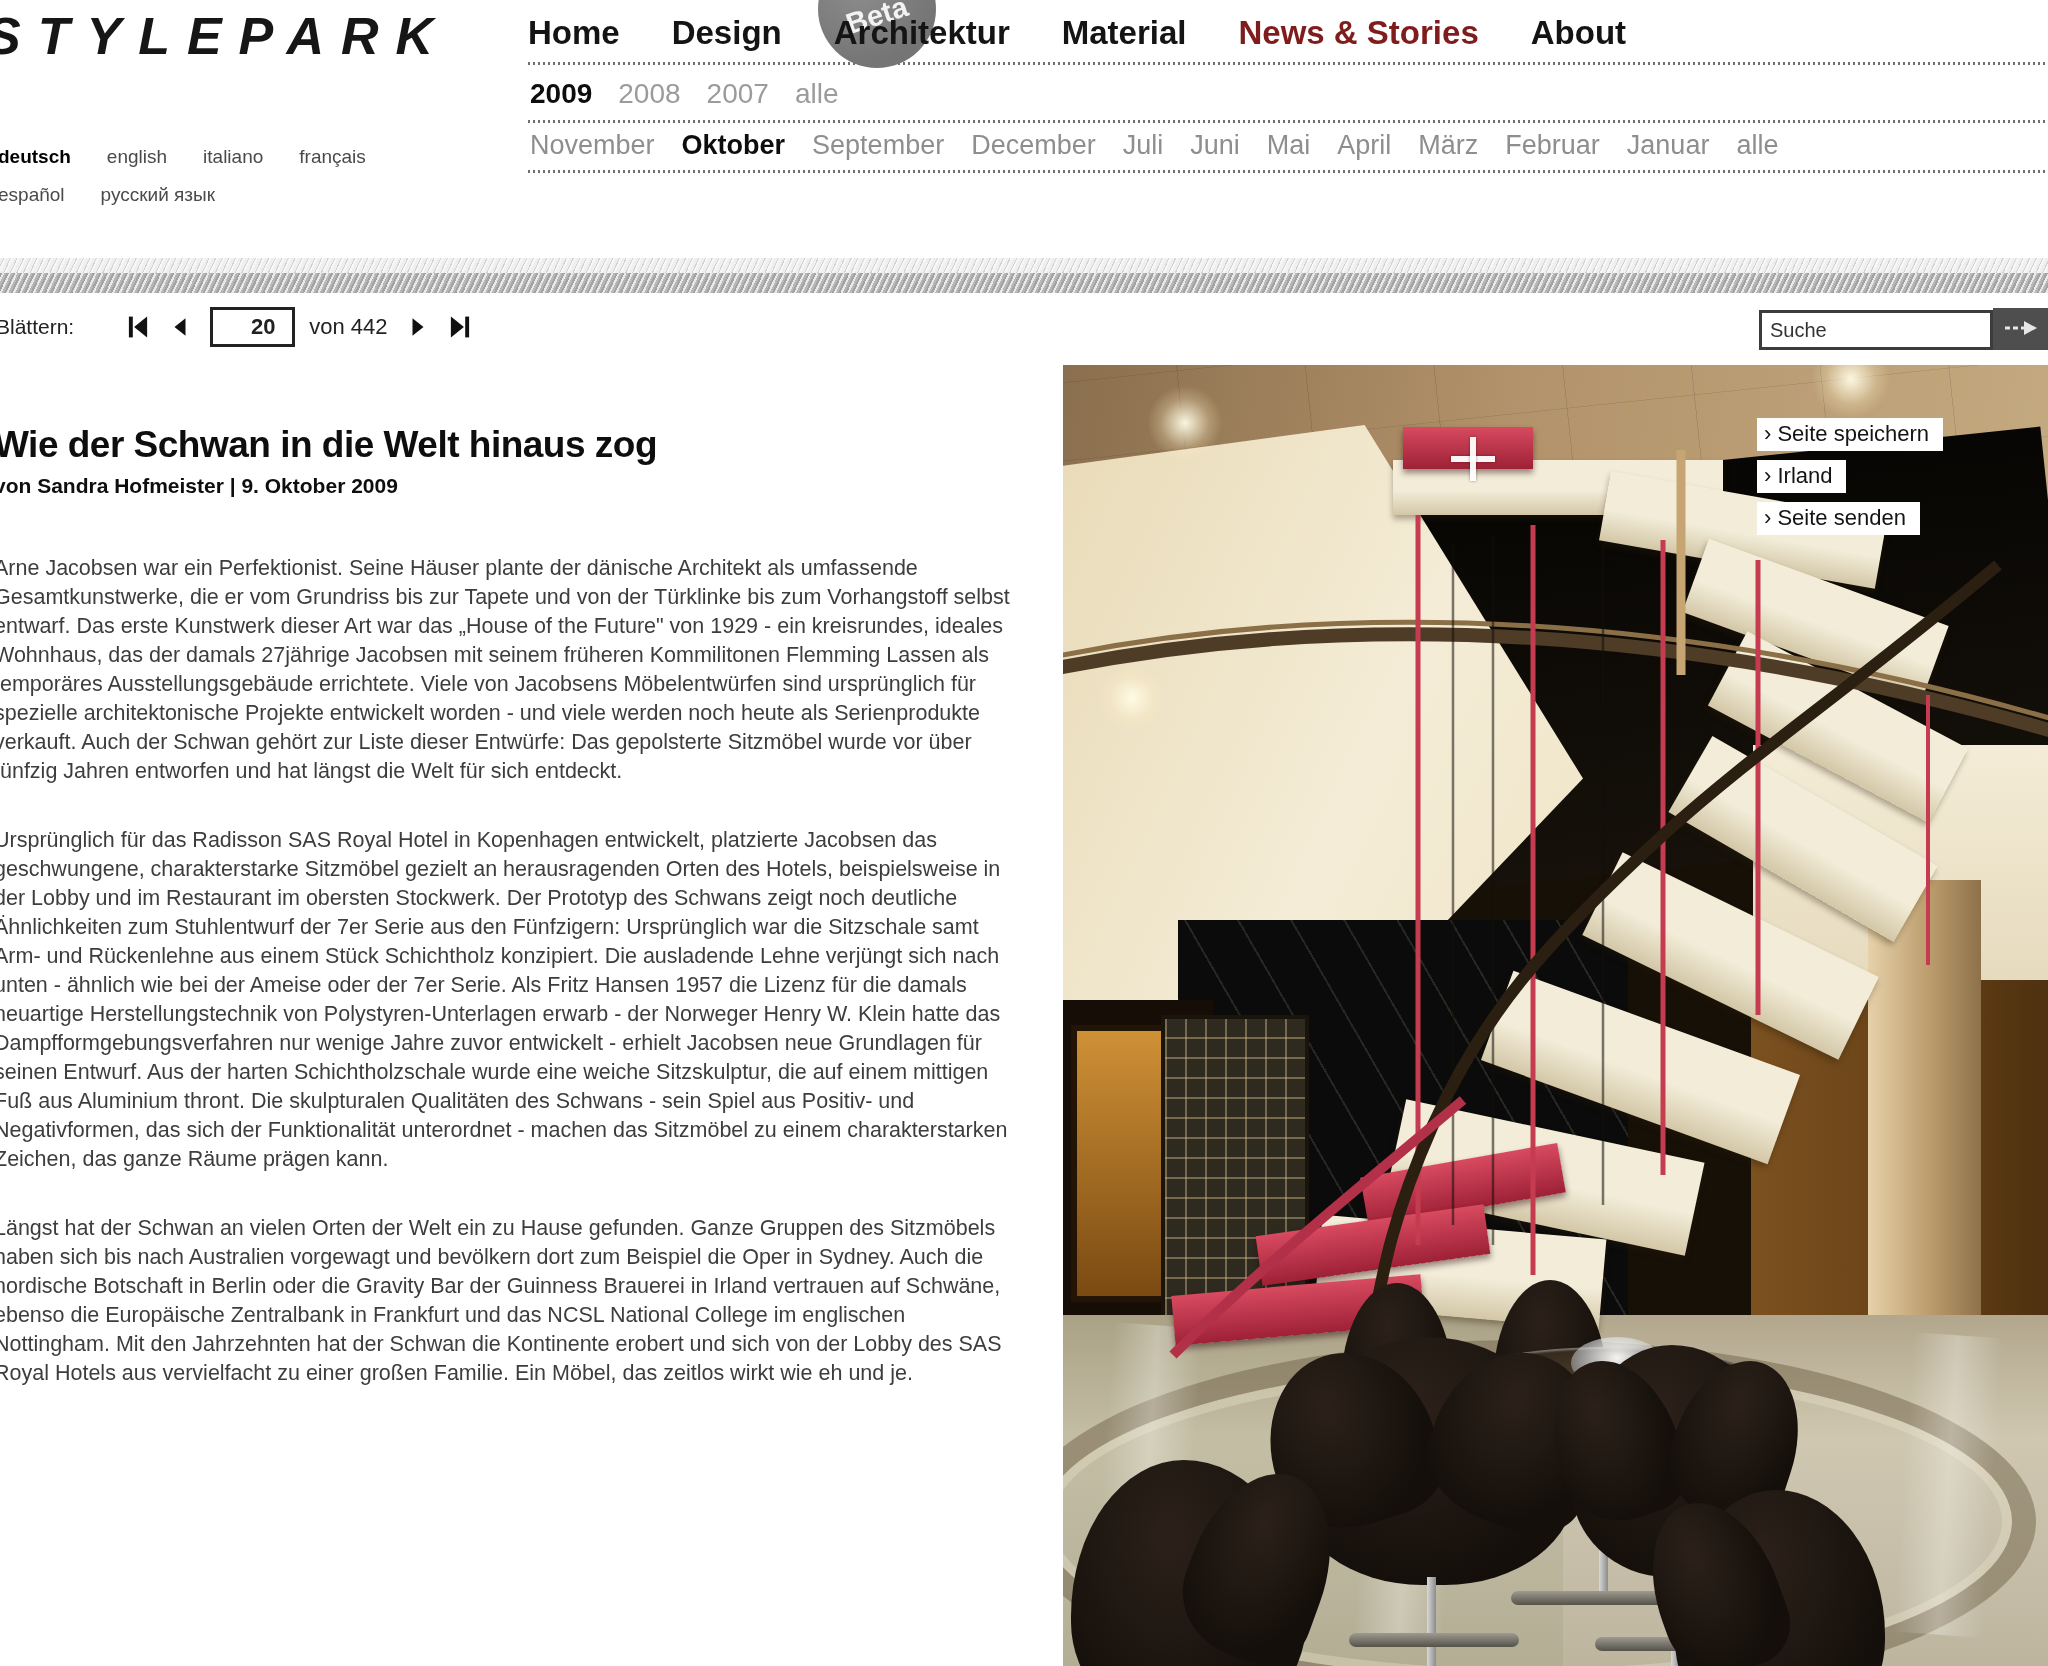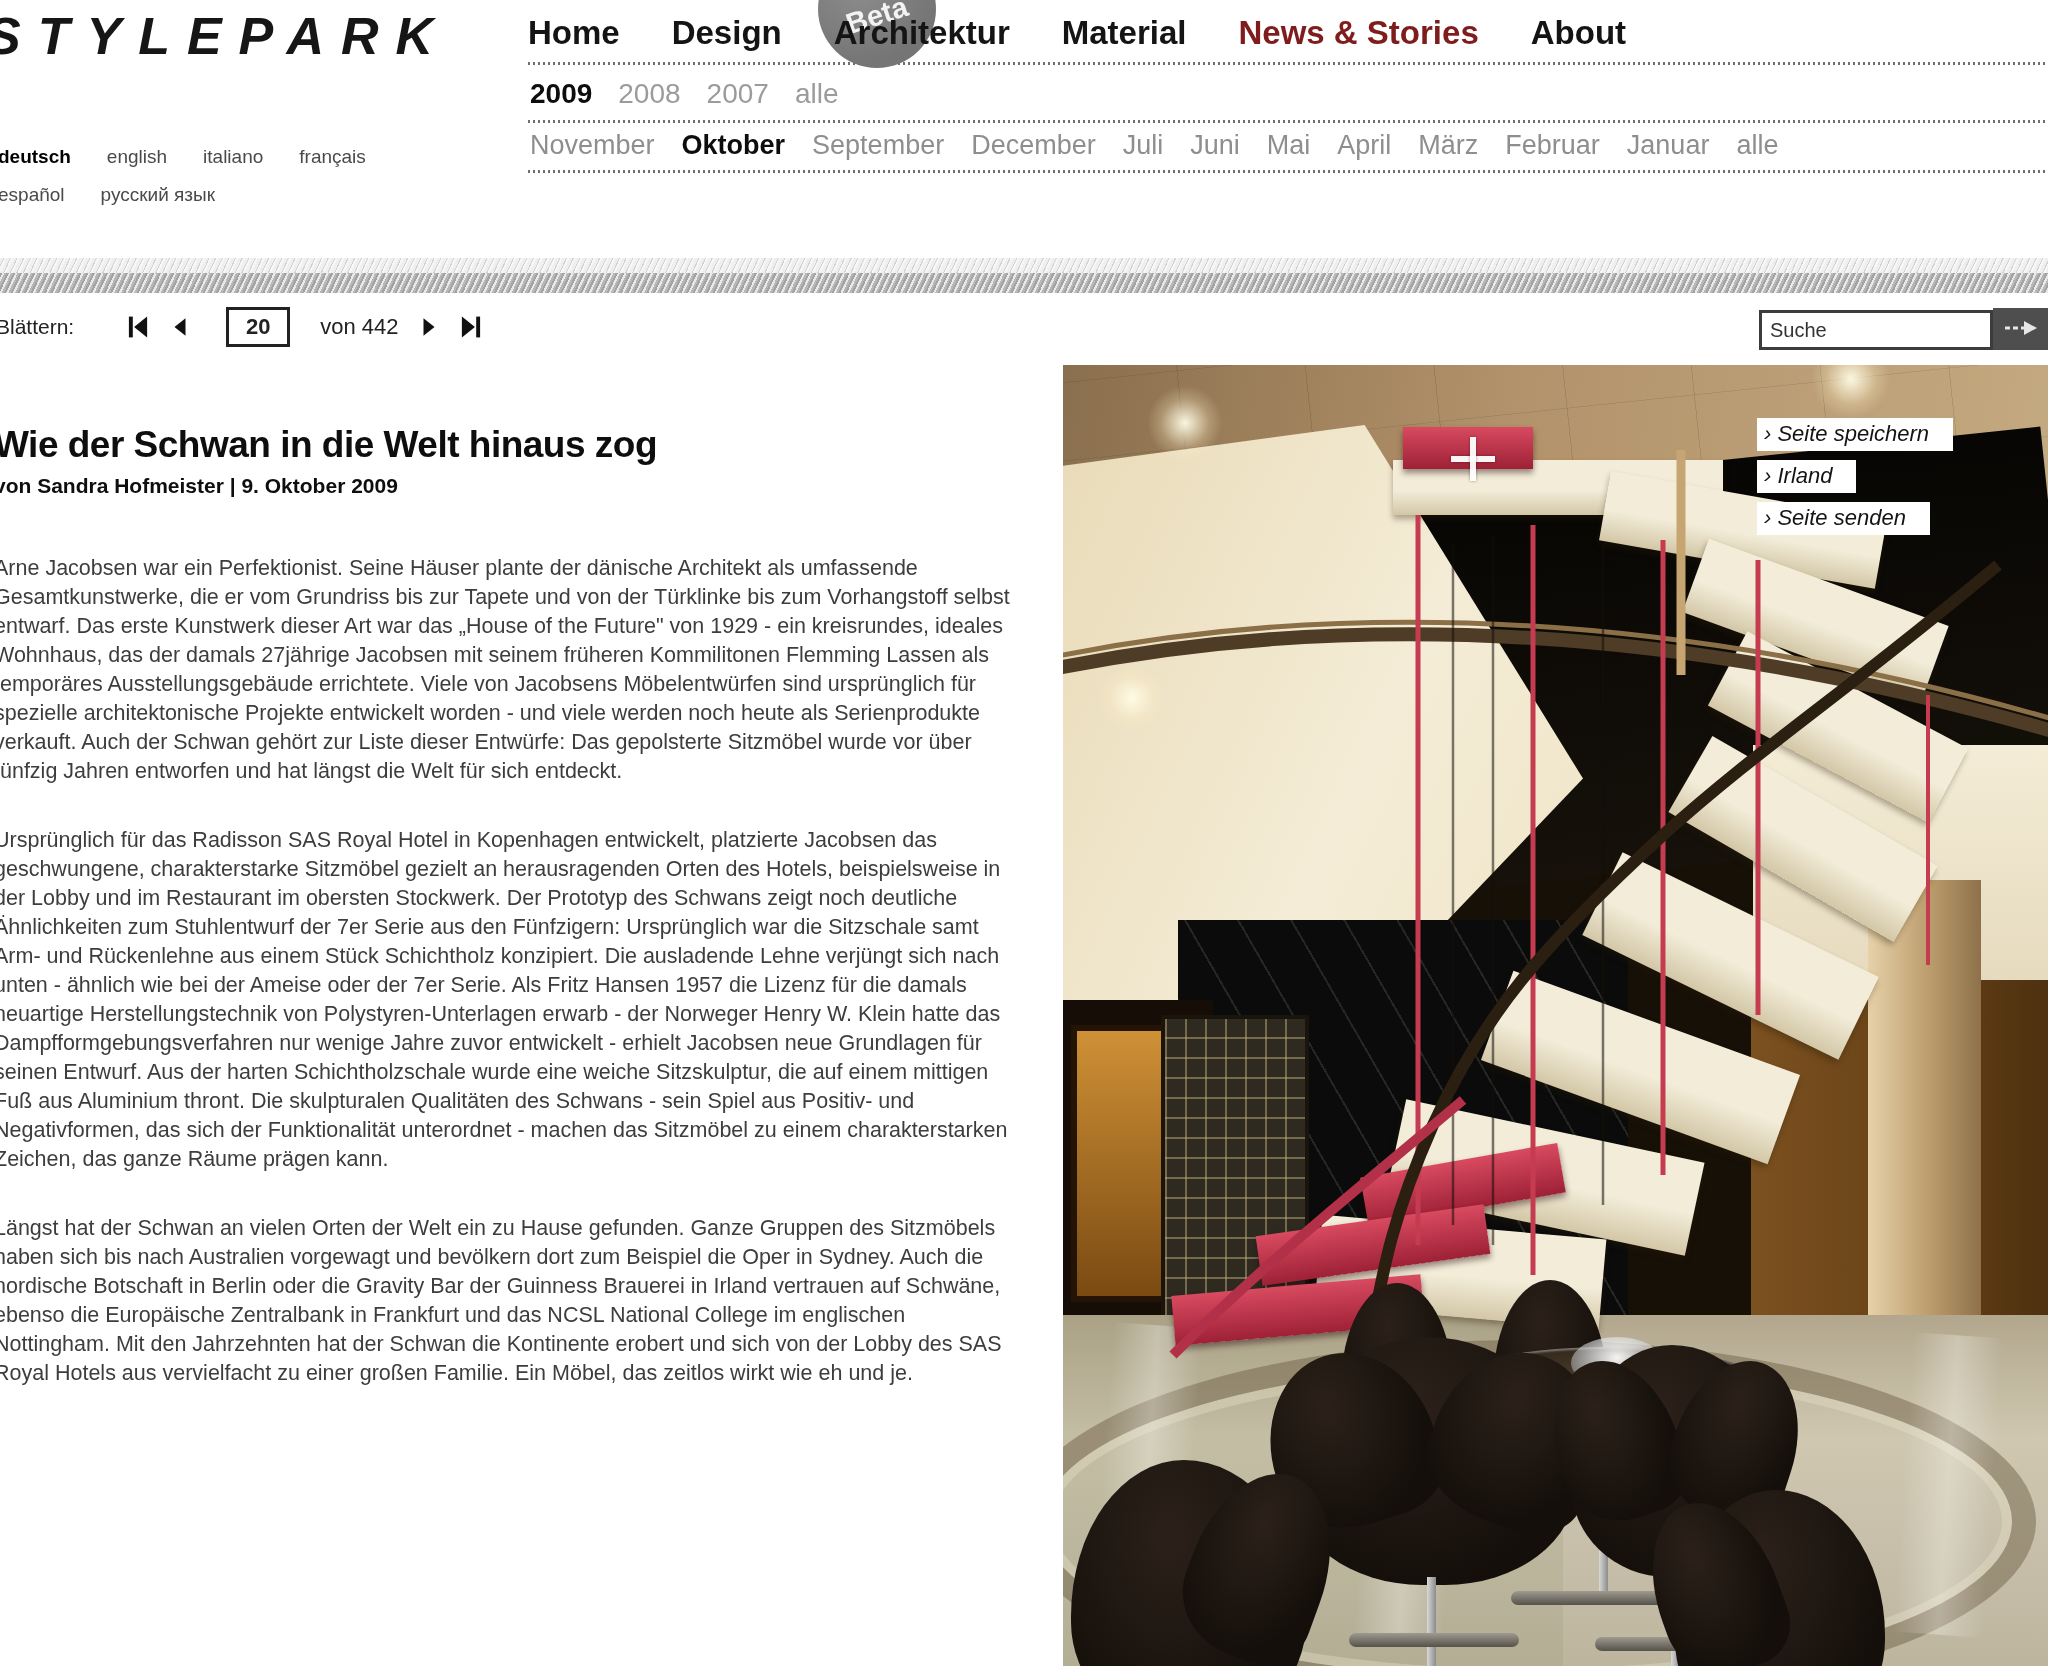--- a/index.html
+++ b/index.html
@@ -35,21 +35,21 @@
   
   .hatch{position:absolute;left:0;top:258px;width:2048px;}
   .hatch .t{height:15px;background:repeating-linear-gradient(115deg,#efefef 0 3px,#d2d2d2 3px 4px,#f7f7f7 4px 6px);}
   .hatch .b{height:20px;background:repeating-linear-gradient(115deg,#a3a3a3 0 2px,#e9e9e9 2px 4px,#b8b8b8 4px 6px);}
 
   
   .pager{position:absolute;left:-4px;top:304px;height:46px;display:flex;align-items:center;font-size:21px;color:#222;}
   .pager-label{margin-right:42px;}
   .pbtn{margin:0 9px;cursor:pointer;display:flex;align-items:center;}
   .page-box{width:58px;height:34px;border:3px solid #222;display:flex;align-items:center;justify-content:center;
-        font-size:22px;font-weight:bold;margin:0 26px;background:#fff;}
+        font-size:22px;font-weight:bold;margin:0 10px;background:#fff;padding-left:21px;}
   .pager-of{margin:0 10px 0 4px;font-size:22px;}
 
   .search{position:absolute;right:0;top:308px;display:flex;align-items:flex-end;}
   .search input{width:212px;height:30px;border:3px solid #3c3c3c;font-family:"Liberation Sans",sans-serif;
         font-size:20px;color:#333;padding:2px 8px;outline:none;}
   .search .go{width:55px;height:42px;background:#4e4e4e;border:none;display:flex;align-items:center;
         justify-content:center;cursor:pointer;}
 
   
   .article{position:absolute;left:-6px;top:424px;width:1016px;}
@@ -104,21 +104,21 @@
   .wing{width:58%;height:70%;background:inherit;border-radius:60% 60% 40% 60%/70% 70% 30% 40%;}
   .stem{width:9px;background:linear-gradient(90deg,#d8d8d8,#8b8b8b);}
   .xbase{height:14px;border-radius:7px;background:linear-gradient(180deg,#9e9a90,#55524a);}
   .table-top{left:372px;top:982px;width:340px;height:92px;border-radius:50%;
         background:radial-gradient(ellipse at 45% 35%,#4a3c2c,#1d160e 75%);
         box-shadow:0 2px 2px rgba(255,255,255,.35) inset;}
   .ashtray{left:508px;top:972px;width:92px;height:52px;border-radius:50%;
         background:radial-gradient(ellipse at 50% 40%,rgba(255,255,255,.95),rgba(210,215,220,.55) 60%,rgba(150,150,150,.2));}
 
   .photo-actions{left:694px;top:53px;display:flex;flex-direction:column;align-items:flex-start;gap:9px;z-index:30;}
-  .chip{position:static;background:#fff;color:#141414;font-size:22px;padding:3px 24px 4px 7px;cursor:pointer;white-space:nowrap;font-style:italic;}
+  .chip{position:static;background:#fff;color:#141414;font-size:22px;padding:3px 14px 4px 7px;cursor:pointer;white-space:nowrap;}
   .crosshair{left:388px;top:72px;width:44px;height:44px;z-index:29;}
   .crosshair i{position:absolute;background:rgba(255,255,255,.95);box-shadow:0 0 3px rgba(0,0,0,.4);}
   .crosshair .h{left:0;top:19px;width:44px;height:6px;}
   .crosshair .v{left:19px;top:0;width:6px;height:44px;}
   .rails{left:0;top:0;z-index:25;pointer-events:none;}
   .furn{z-index:26;}
 </style>
 </head>
 <body>
 

